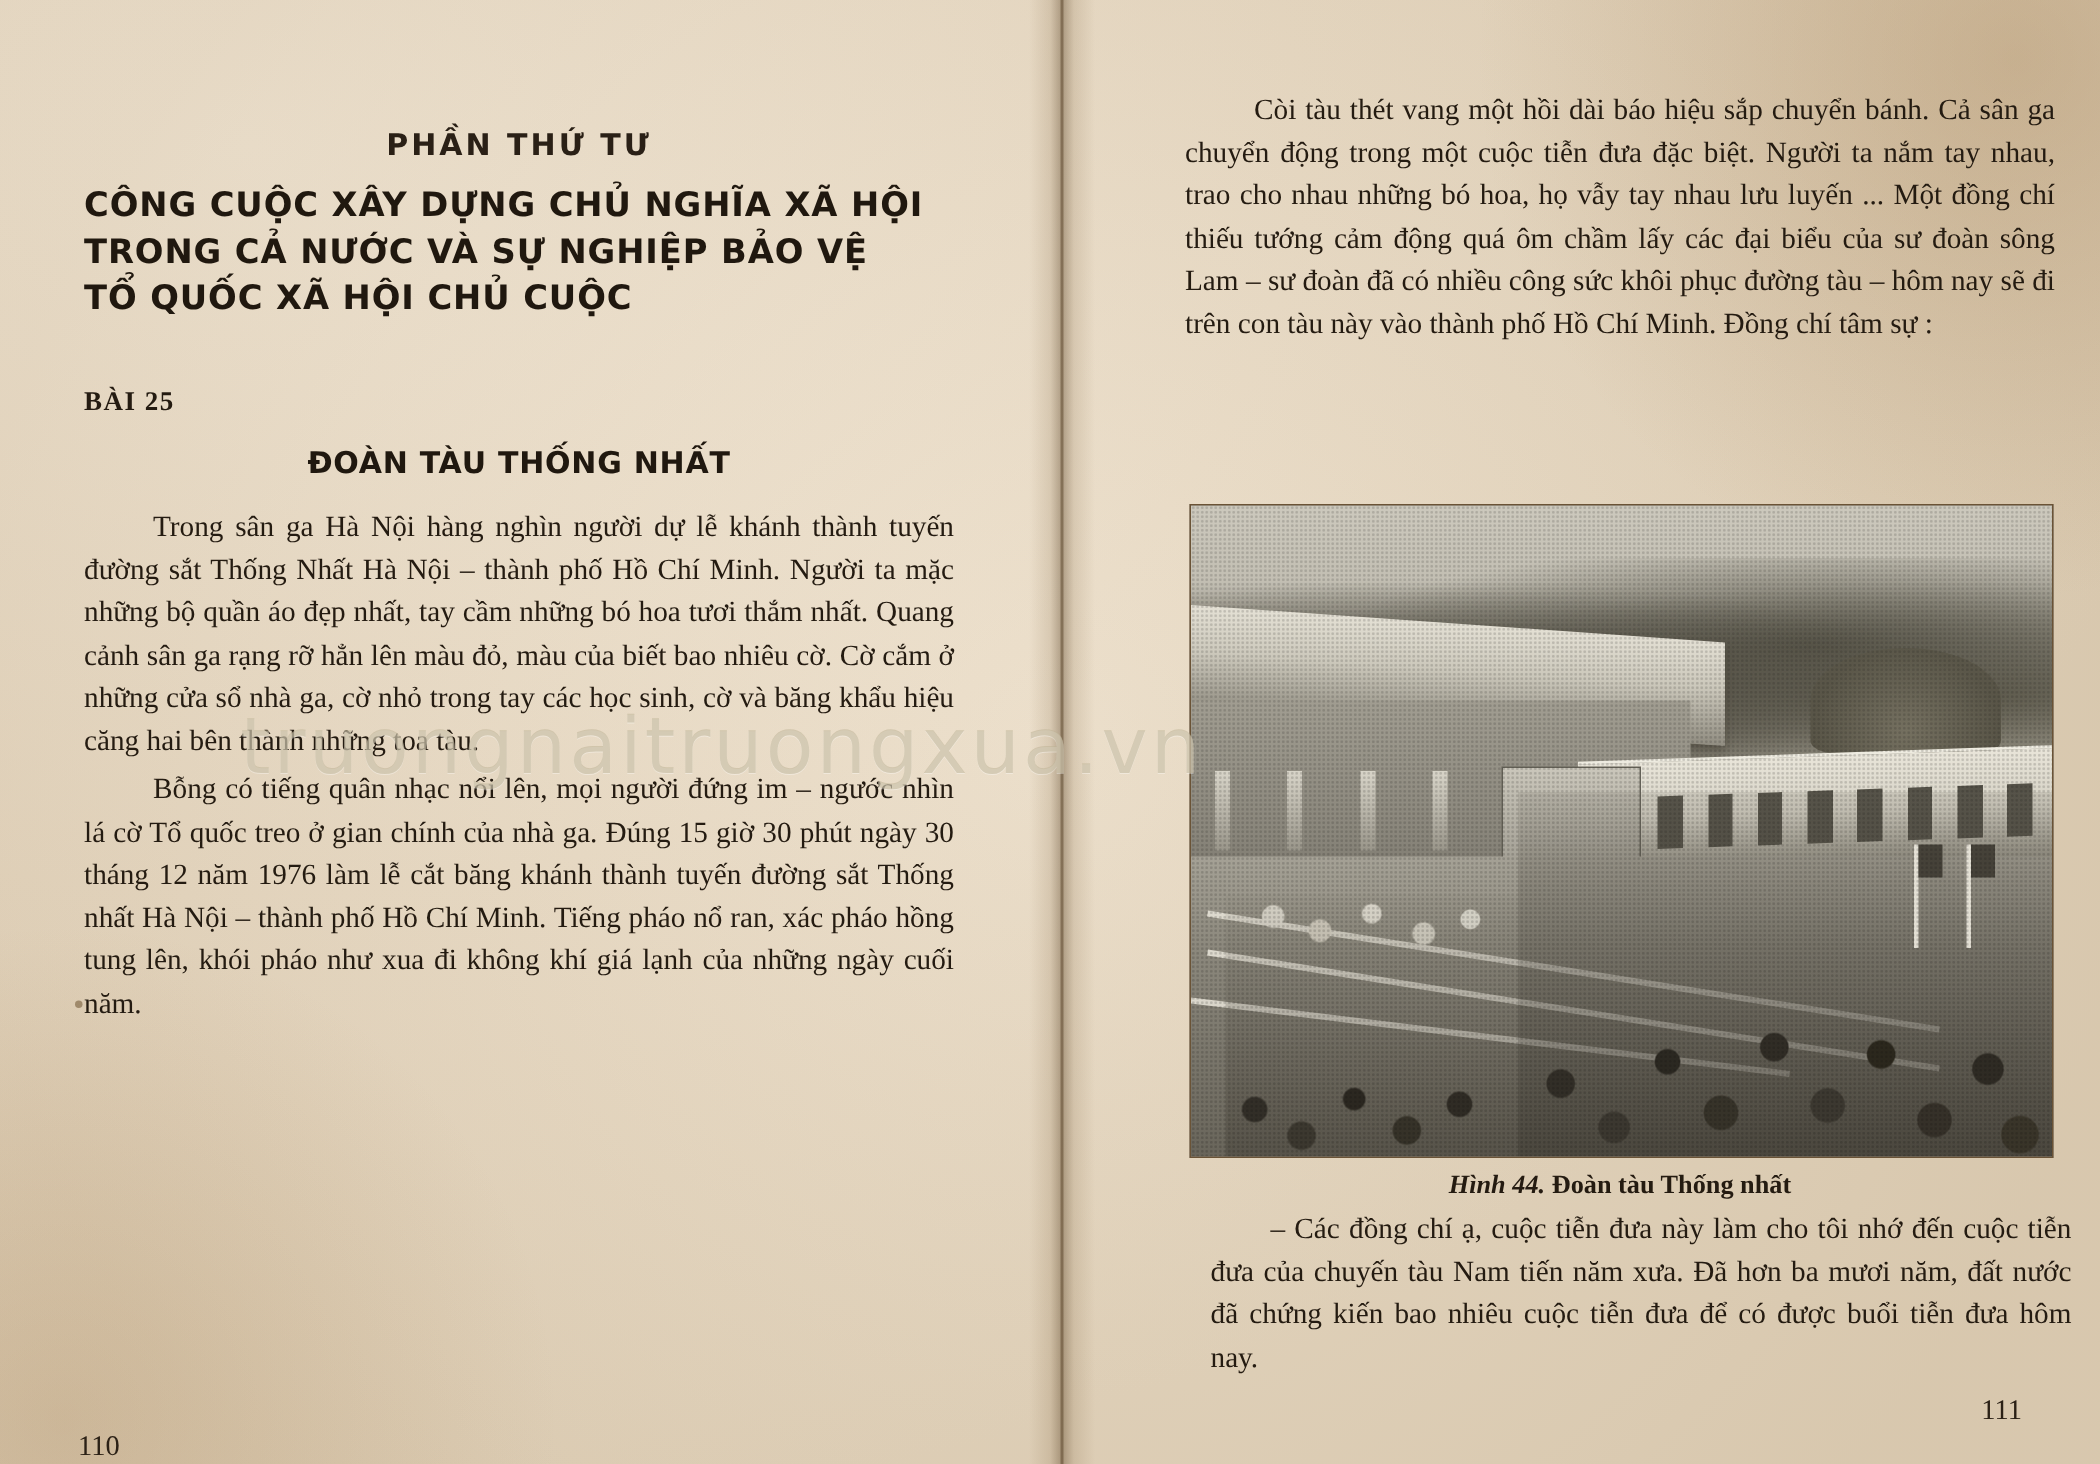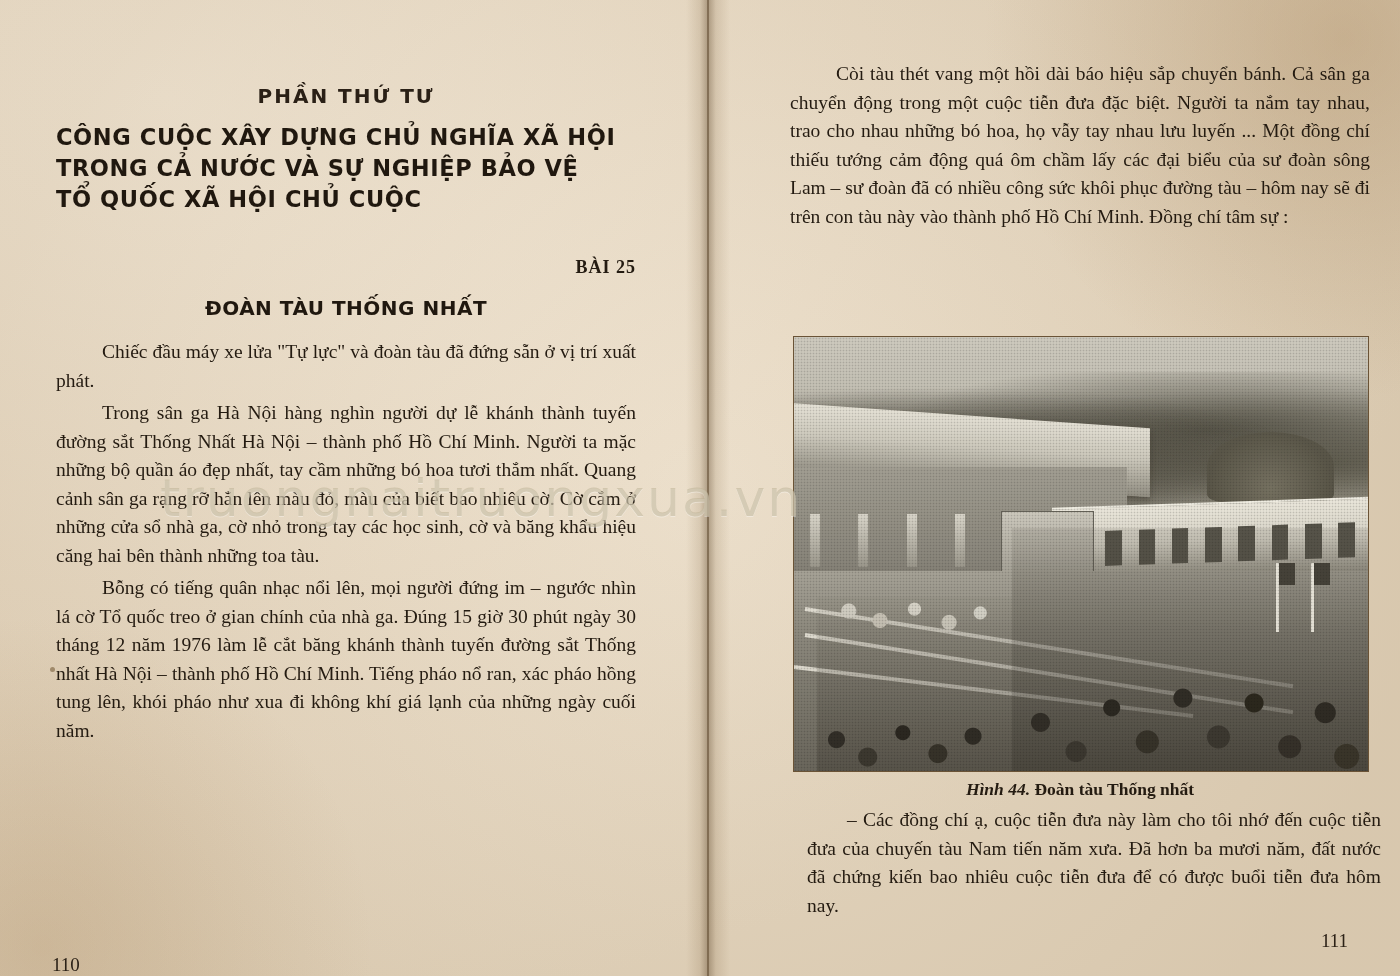--- a/index.html
+++ b/index.html
@@ -91,21 +91,21 @@
     font-family: "DejaVu Sans", sans-serif;
     font-weight: bold;
     font-size: 22.5px;
     line-height: 31px;
     letter-spacing: 0.6px;
     color: #20180f;
   }
   .main-title div { white-space: nowrap; }
 
   .lesson-no {
-    text-align: right;
+    text-align: left;
     font-family: "Liberation Serif", serif;
     font-weight: bold;
     font-size: 18px;
     letter-spacing: 1px;
     margin-top: 42px;
     color: #241b11;
   }
   .lesson-title {
     text-align: center;
     font-family: "DejaVu Sans", sans-serif;
@@ -321,21 +321,20 @@
 
       <div class="main-title">
         <div>CÔNG CUỘC XÂY DỰNG CHỦ NGHĨA XÃ HỘI</div>
         <div>TRONG CẢ NƯỚC VÀ SỰ NGHIỆP BẢO VỆ</div>
         <div>TỔ QUỐC XÃ HỘI CHỦ CUỘC</div>
       </div>
 
       <div class="lesson-no">BÀI 25</div>
       <div class="lesson-title">ĐOÀN TÀU THỐNG NHẤT</div>
 
-      <p class="para">Chiếc đầu máy xe lửa "Tự lực" và đoàn tàu đã đứng sẵn ở vị trí xuất phát.</p>
       <p class="para">Trong sân ga Hà Nội hàng nghìn người dự lễ khánh thành tuyến đường sắt Thống Nhất Hà Nội – thành phố Hồ Chí Minh. Người ta mặc những bộ quần áo đẹp nhất, tay cầm những bó hoa tươi thắm nhất. Quang cảnh sân ga rạng rỡ hẳn lên màu đỏ, màu của biết bao nhiêu cờ. Cờ cắm ở những cửa sổ nhà ga, cờ nhỏ trong tay các học sinh, cờ và băng khẩu hiệu căng hai bên thành những toa tàu.</p>
       <p class="para">Bỗng có tiếng quân nhạc nổi lên, mọi người đứng im – ngước nhìn lá cờ Tổ quốc treo ở gian chính của nhà ga. Đúng 15 giờ 30 phút ngày 30 tháng 12 năm 1976 làm lễ cắt băng khánh thành tuyến đường sắt Thống nhất Hà Nội – thành phố Hồ Chí Minh. Tiếng pháo nổ ran, xác pháo hồng tung lên, khói pháo như xua đi không khí giá lạnh của những ngày cuối năm.</p>
     </div>
 
     <div class="folio folio-left">110</div>
     <div class="edge-mark em1"></div>
   </div>
 
   <div class="col col-right">
     <div class="right-body">

